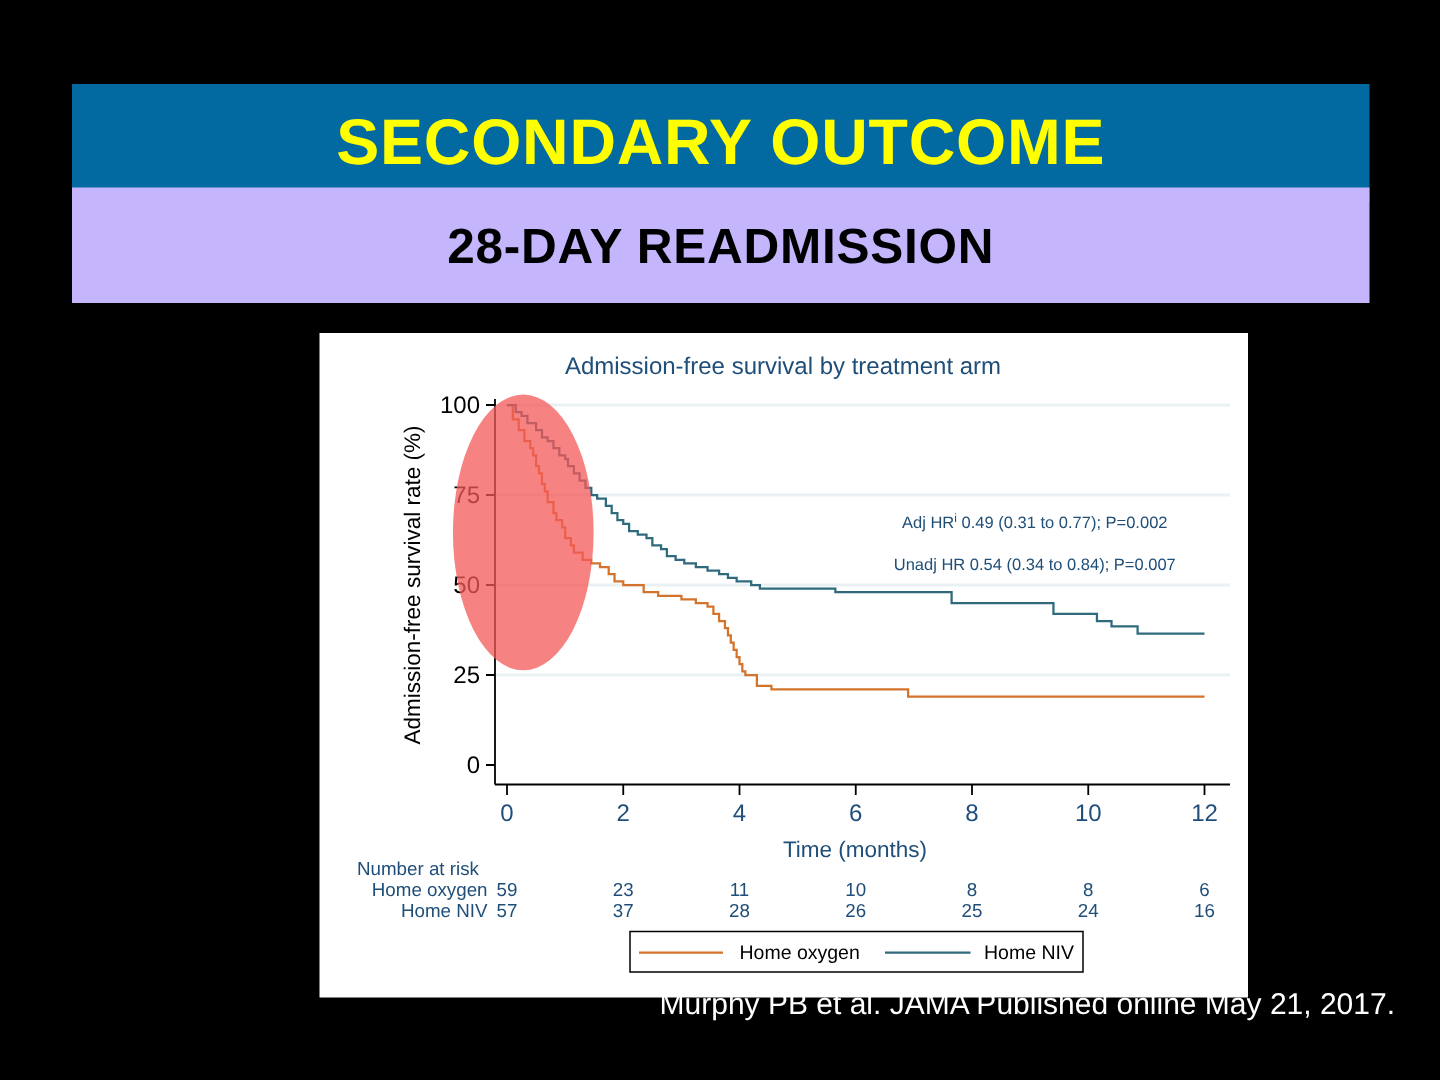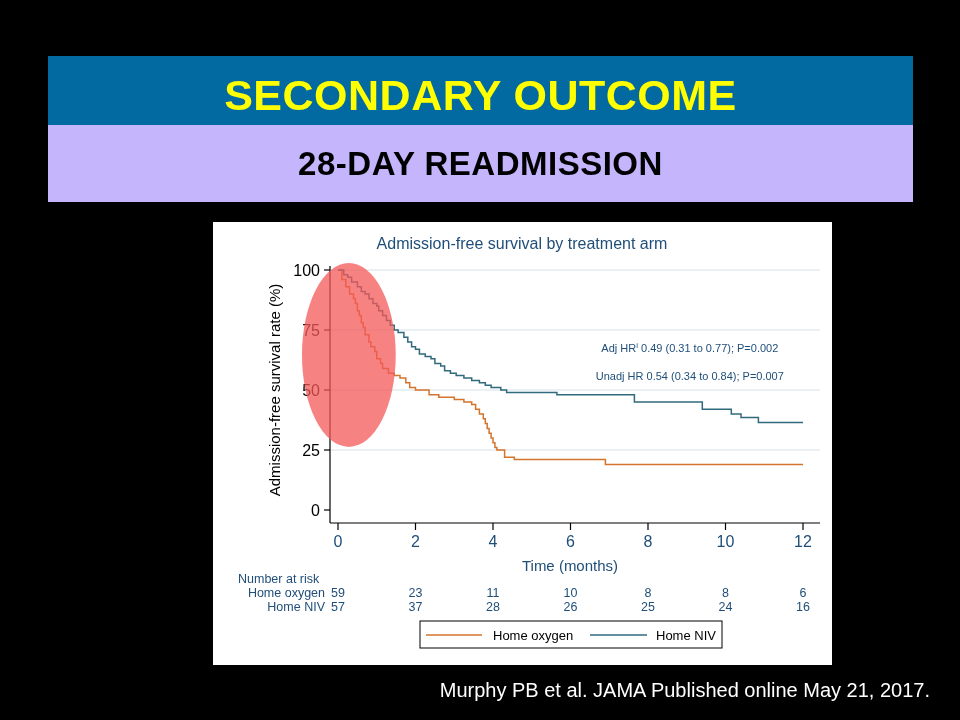--- a/index.html
+++ b/index.html
@@ -7,21 +7,21 @@
        font-family:"Liberation Sans", sans-serif;}
   .banner{position:absolute;left:48px;width:865px;display:flex;
           align-items:center;justify-content:center;}
   .banner-red{top:28px;height:79px;background:#0369a1;margin-top:28px;}
   .banner-red span{color:#ffff00;font-weight:bold;font-size:43px;letter-spacing:.5px;}
   .banner-white{top:125px;height:77px;background:#c4b5fd;}
   .banner-white span{color:#000;font-weight:bold;font-size:33px;letter-spacing:.5px;}
   .chart-panel{position:absolute;left:213px;top:222px;width:619px;height:443px;
                background:#fff;}
   .chart-panel svg{display:block;width:619px;height:443px;}
-  .citation{position:absolute;right:30px;top:679px;color:#fff;font-size:20px;
+  .citation{position:absolute;right:30px;top:659px;color:#fff;font-size:20px;
             white-space:nowrap;}
   text{font-family:"Liberation Sans", sans-serif;}
 </style>
 </head>
 <body>
 
 <div class="banner banner-red">
   <span>SECONDARY OUTCOME</span>
 </div>
 

